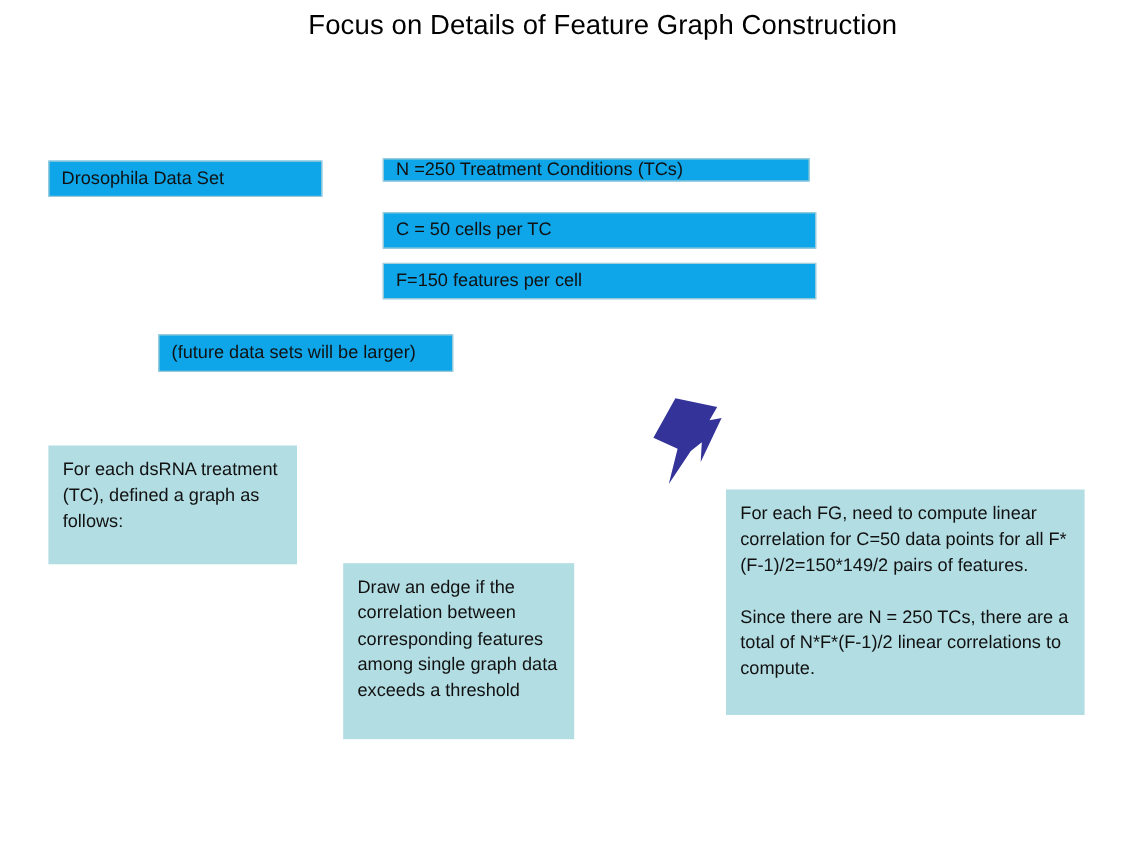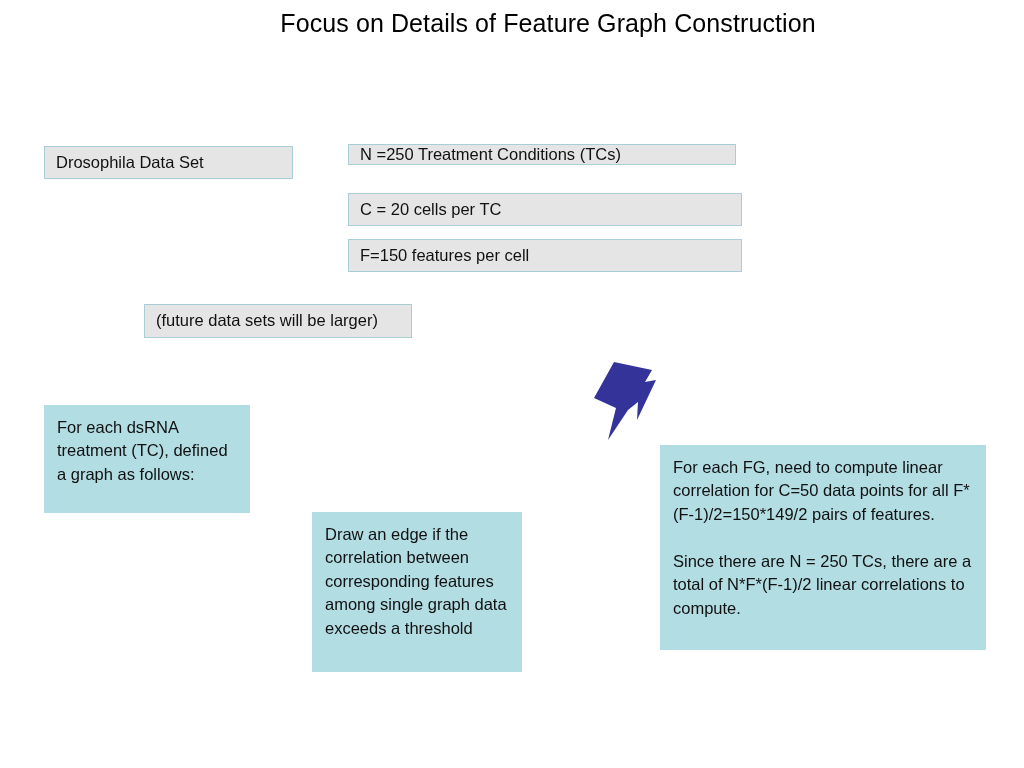--- a/index.html
+++ b/index.html
@@ -30,21 +30,21 @@
     font-weight: 400;
     letter-spacing: 0.1px;
     color: #000000;
     white-space: nowrap;
     padding-left: 36px;
   }
   
   .outline-box {
     position: absolute;
     box-sizing: border-box;
-    background: #e5e5e5;
+    background: #0ea5e9;
     border: 1.6px solid #a9ced6;
     display: flex;
     align-items: center;
     font-size: 16.5px;
     line-height: 1.2;
     color: #111111;
     padding-left: 11px;
   }
   
   .teal-box {
@@ -57,21 +57,21 @@
     color: #111111;
     padding: 11px 12px 10px 13px;
     white-space: pre-line;
   }
   .box-drosophila { left: 44px;  top: 146px; width: 249px; height: 33px; }
   .box-n          { left: 348px; top: 144px; width: 388px; height: 21px; }
   .box-c          { left: 348px; top: 193px; width: 394px; height: 33px; }
   .box-f          { left: 348px; top: 239px; width: 394px; height: 33px; }
   .box-future     { left: 100px; top: 304px; width: 268px; height: 34px; margin-left: 44px; }
 
-  .box-dsrna      { left: 44px;  top: 405px; width: 206px; height: 108px; }
+  .box-dsrna      { left: 44px;  top: 405px; width: 226px; height: 108px; }
   .box-vertex     { left: 312px; top: 406px; width: 210px; height: 83px; }
   .box-edge       { left: 312px; top: 512px; width: 210px; height: 160px; }
   .box-fg         { left: 660px; top: 445px; width: 326px; height: 205px; }
 
   .arrow-shape {
     position: absolute;
     left: 590px;
     top: 358px;
     width: 70px;
     height: 85px;
@@ -86,21 +86,21 @@
 
   <div class="outline-box box-drosophila">
     <span>Drosophila Data Set</span>
   </div>
 
   <div class="outline-box box-n">
     <span>N =250 Treatment Conditions (TCs)</span>
   </div>
 
   <div class="outline-box box-c">
-    <span>C = 20 cells per TC</span>
+    <span>C = 50 cells per TC</span>
   </div>
 
   <div class="outline-box box-f">
     <span>F=150 features per cell</span>
   </div>
 
   <div class="outline-box box-future">
     <span>(future data sets will be larger)</span>
   </div>
 

